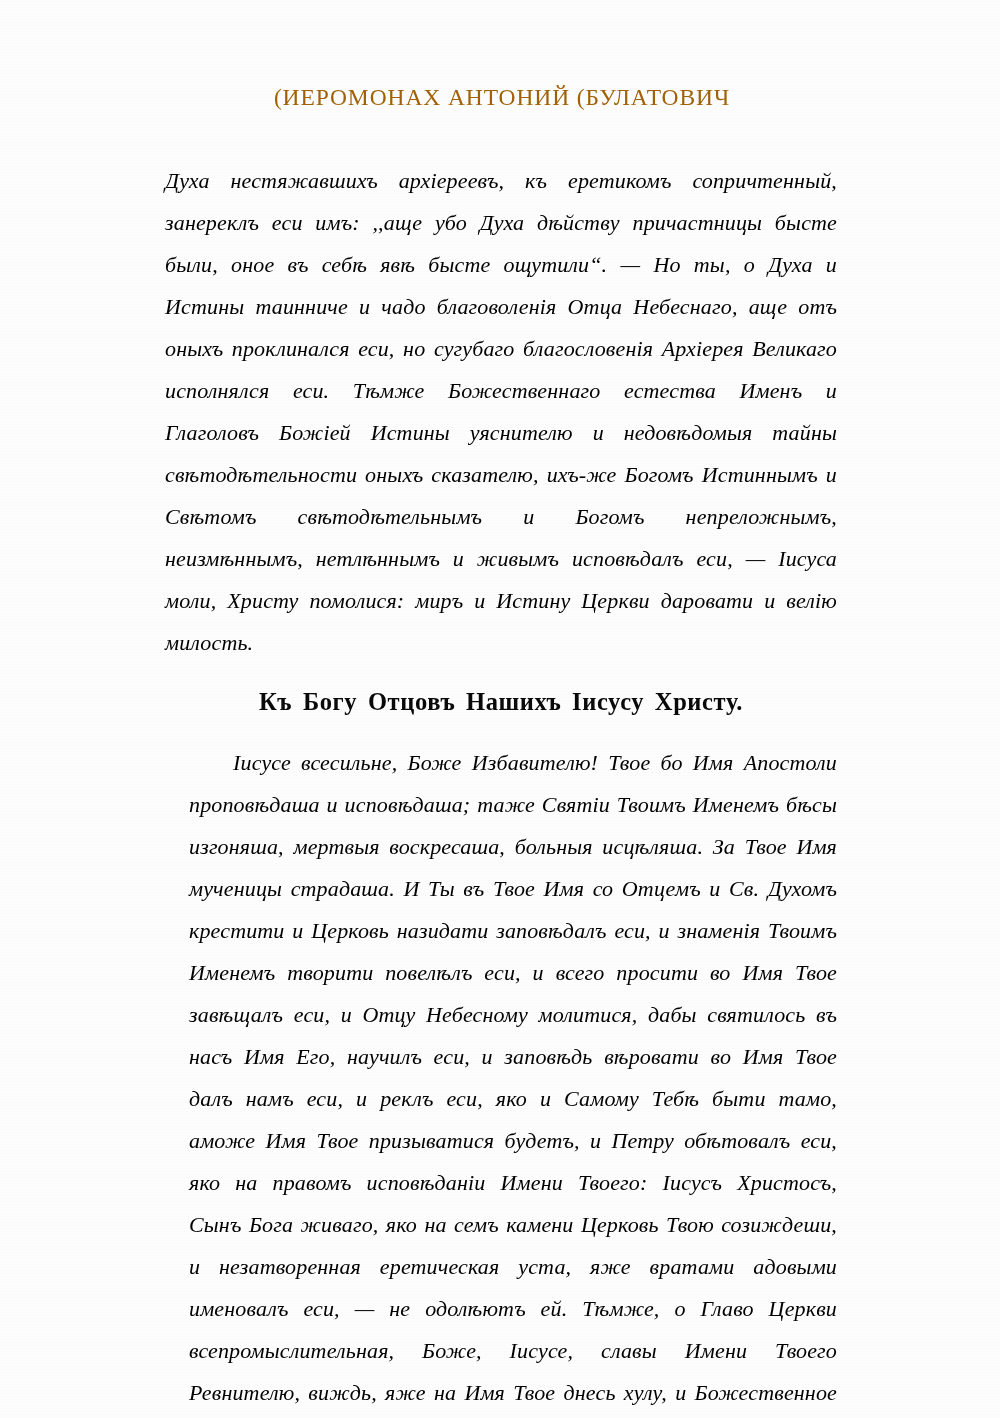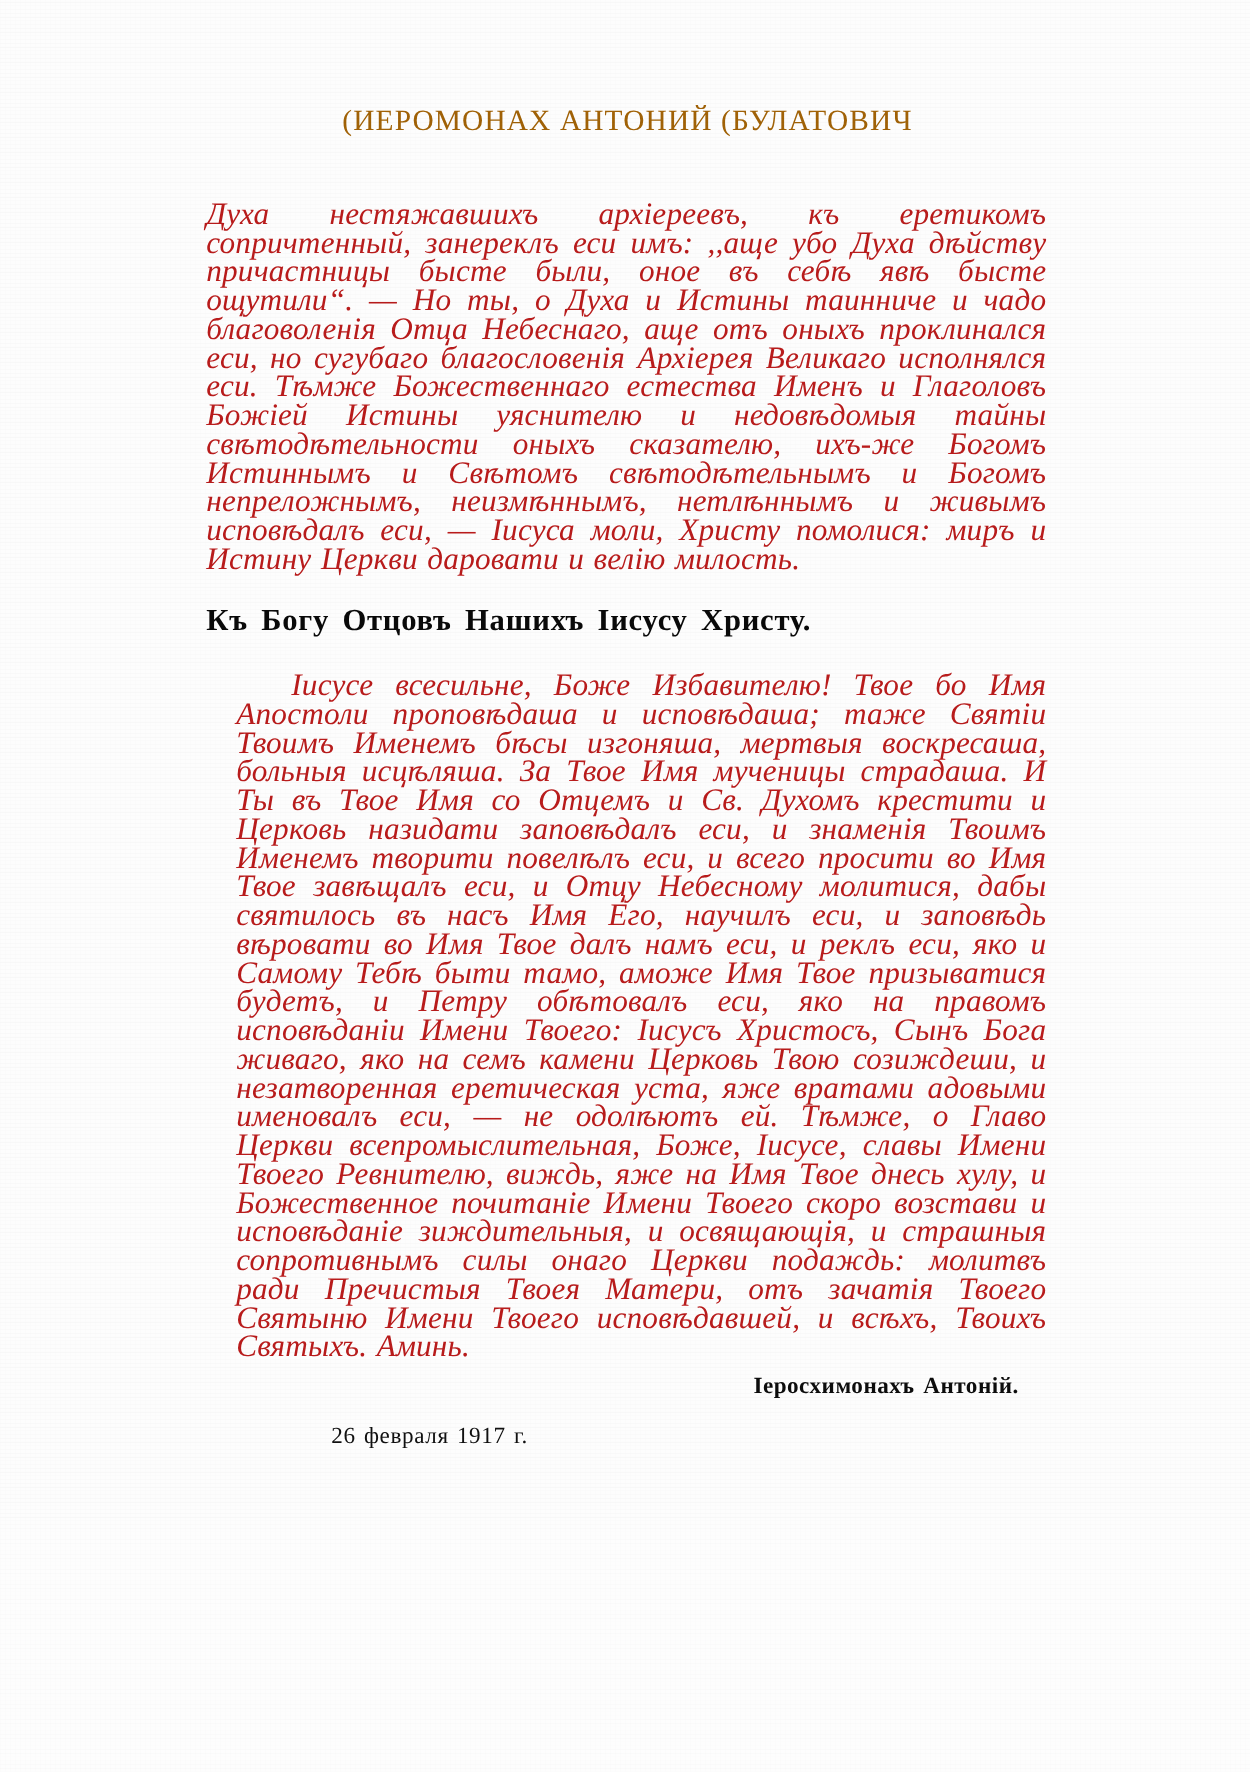--- a/index.html
+++ b/index.html
@@ -40,28 +40,28 @@
   
   .textblock {
     position: absolute;
     left: 165px;
     top: 160px;
     width: 672px;
   }
 
   .para {
     font-style: italic;
-    font-size: 25px;
-    line-height: 23px;
+    font-size: 22px;
+    line-height: 42px;
     text-align: justify;
     text-justify: inter-word;
     margin: 0;
     letter-spacing: 0.15px;
     word-spacing: 1.2px;
-    color: #b91c1c;
+    color: #000000;
   }
 
   .para.first-para {
     text-indent: 0;
   }
 
   .para.prayer {
     text-indent: 44px;
     margin-left: 24px;
   }
@@ -70,20 +70,21 @@
   .section-number {
     text-align: center;
     font-size: 21px;
     letter-spacing: 1.2px;
     margin: 34px 0 0 0;
     color: #141414;
     font-style: normal;
   }
 
   .section-title {
+    text-align: center;
     font-size: 24.5px;
     font-weight: bold;
     letter-spacing: 0.6px;
     word-spacing: 4px;
     margin: 24px 0 26px 0;
     color: #0a0a0a;
     font-style: normal;
   }
 
   

